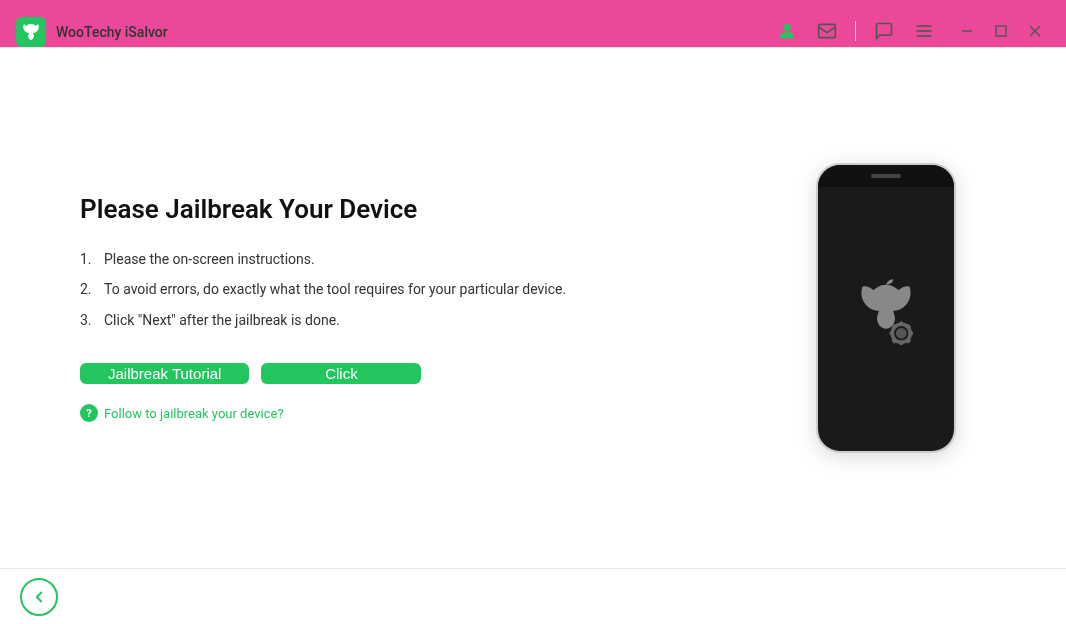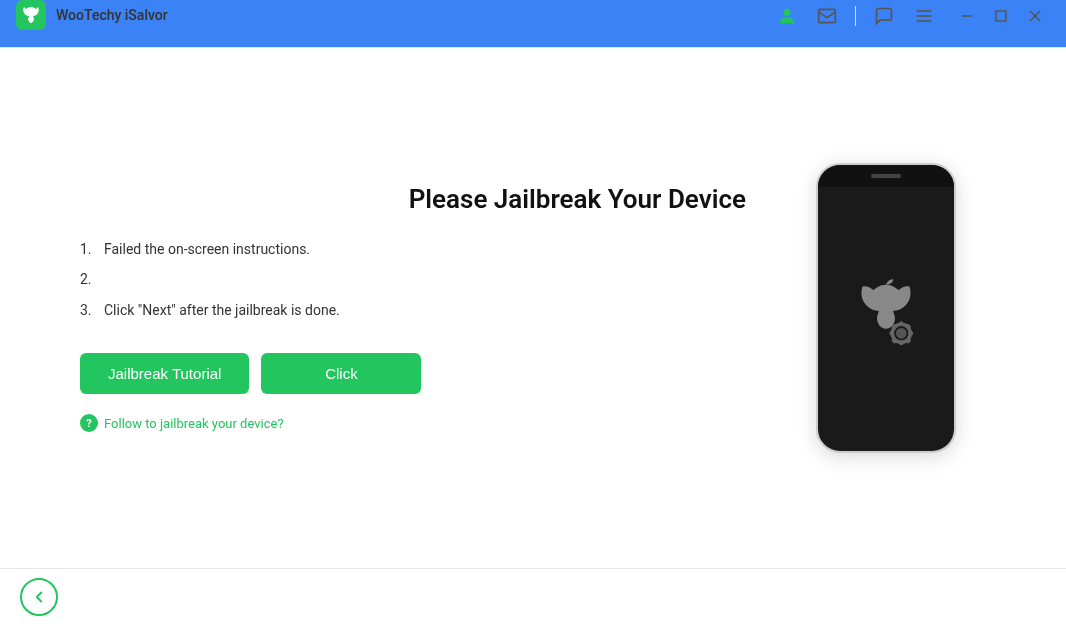--- a/index.html
+++ b/index.html
@@ -13,26 +13,26 @@
       background: #ffffff;
       width: 1066px;
       height: 624px;
       overflow: hidden;
       position: relative;
     }
 
     
     .title-bar {
       display: flex;
-      align-items: flex-start;
+      align-items: flex-end;
       justify-content: space-between;
       height: 48px;
       padding: 0 16px;
       border-bottom: 1px solid #e5e5e5;
-      background: #3b82f6;
+      background: #ec4899;
     }
 
     .title-bar-left {
       display: flex;
       align-items: center;
       gap: 10px;
     }
 
     .app-logo {
       width: 30px;
@@ -113,21 +113,20 @@
     .left-panel {
       flex: 1;
       padding-right: 40px;
     }
 
     .page-heading {
       font-size: 26px;
       font-weight: 600;
       color: #111;
       margin-bottom: 24px;
-      text-align: right;
     }
 
     .instructions {
       list-style: none;
       margin-bottom: 32px;
     }
 
     .instructions li {
       font-size: 14px;
       color: #333;
@@ -147,21 +146,21 @@
       display: flex;
       gap: 12px;
       margin-bottom: 20px;
     }
 
     .btn-green {
       background: #22c55e;
       color: white;
       border: none;
       border-radius: 6px;
-      padding: 12px 28px;
+      padding: 2px 28px;
       font-size: 15px;
       font-weight: 500;
       cursor: pointer;
       min-width: 160px;
     }
 
     .failed-link {
       display: flex;
       align-items: center;
       gap: 6px;
@@ -334,24 +333,25 @@
   </div>
 </div>
 
 <div class="main-content">
   <div class="left-panel">
     <h1 class="page-heading">Please Jailbreak Your Device</h1>
 
     <ol class="instructions">
       <li>
         <span class="num">1.</span>
-        <span>Failed the on-screen instructions.</span>
+        <span>Please the on-screen instructions.</span>
       </li>
       <li>
         <span class="num">2.</span>
+        <span>To avoid errors, do exactly what the tool requires for your particular device.</span>
       </li>
       <li>
         <span class="num">3.</span>
         <span>Click "Next" after the jailbreak is done.</span>
       </li>
     </ol>
 
     <div class="btn-row">
       <button class="btn-green">Jailbreak Tutorial</button>
       <button class="btn-green">Click</button>

